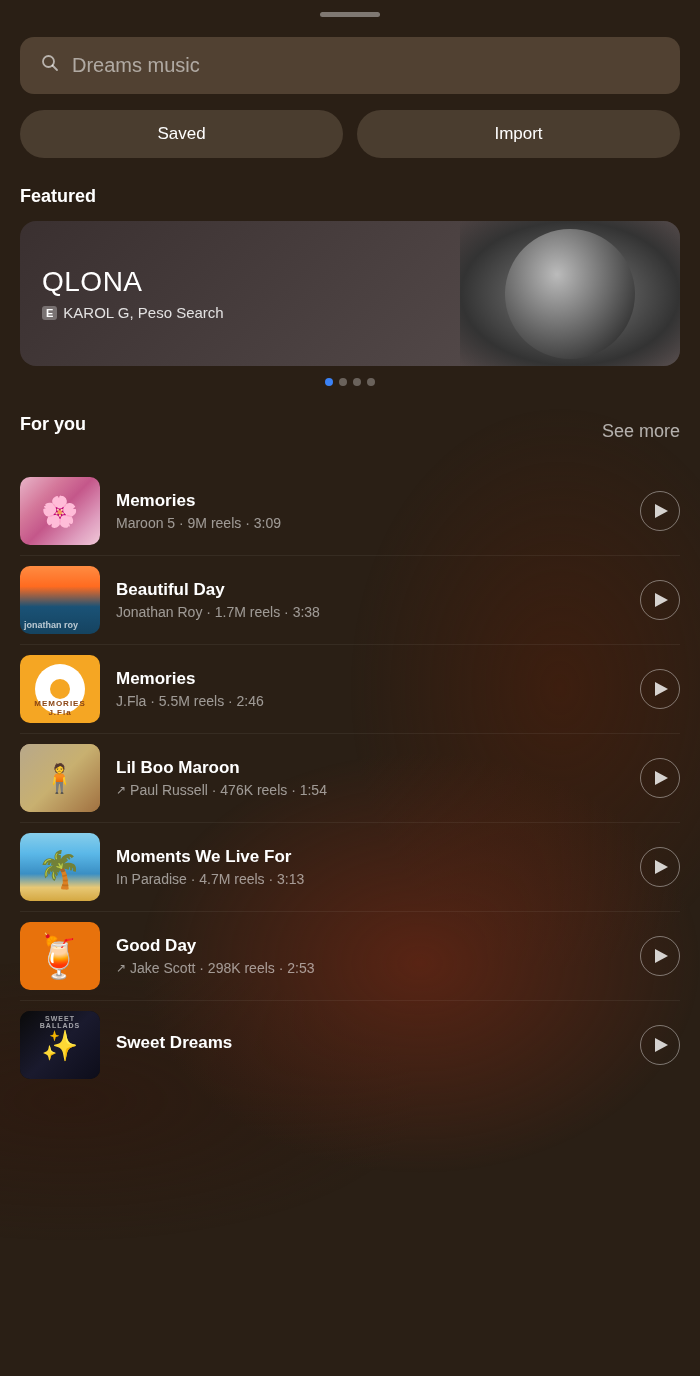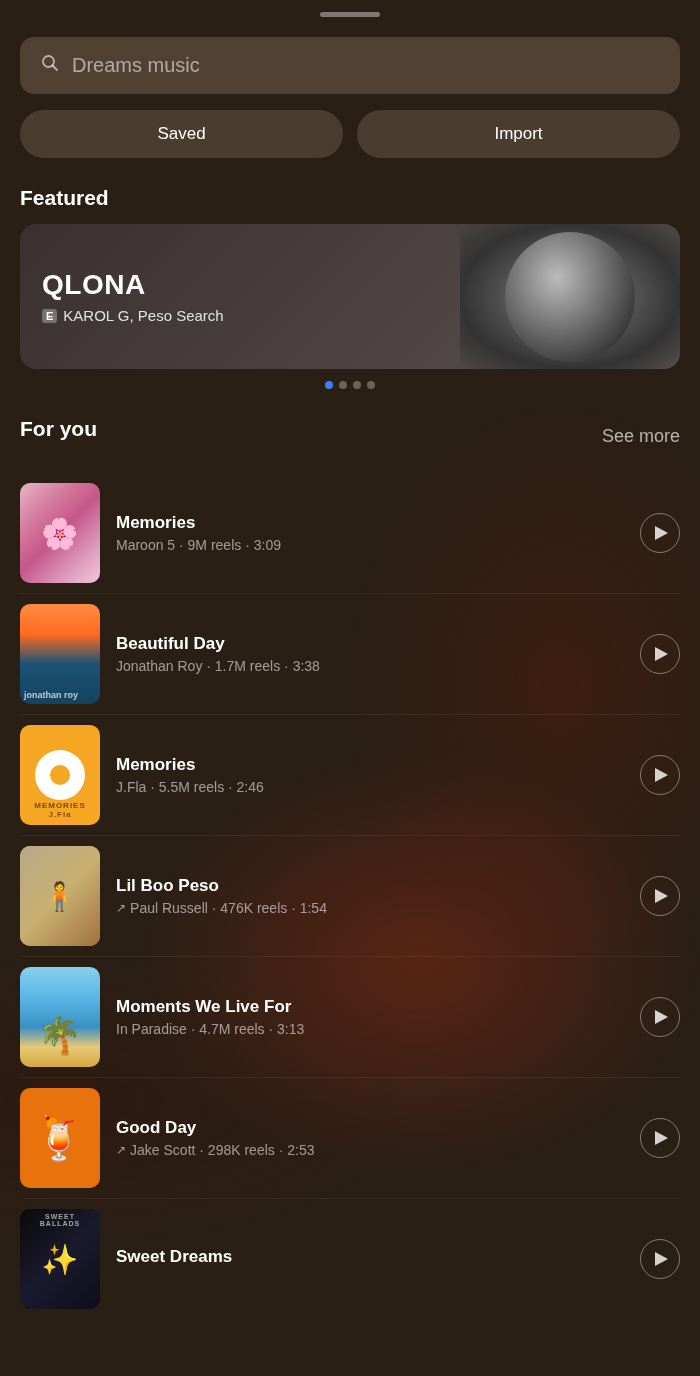--- a/index.html
+++ b/index.html
@@ -80,21 +80,21 @@
       background: rgba(100, 85, 70, 0.55);
       color: #fff;
       font-size: 17px;
       font-weight: 500;
       cursor: pointer;
       text-align: center;
     }
 
     
     .section-heading {
-      font-size: 21px;
+      font-size: 18px;
       font-weight: 700;
       margin-bottom: 14px;
     }
 
     
     .featured-card {
       border-radius: 16px;
       overflow: hidden;
       background: linear-gradient(135deg, #3a3030 0%, #4a4040 50%, #5a5050 100%);
       height: 145px;
@@ -106,21 +106,21 @@
       position: absolute;
       top: 0; left: 0; bottom: 0;
       padding: 22px 22px;
       display: flex;
       flex-direction: column;
       justify-content: center;
     }
 
     .featured-title {
       font-size: 28px;
-      font-weight: 700;
+      font-weight: 400;
       letter-spacing: 0.5px;
     }
 
     .featured-subtitle {
       display: flex;
       align-items: center;
       gap: 6px;
       margin-top: 6px;
       color: rgba(255,255,255,0.85);
       font-size: 15px;
@@ -200,21 +200,21 @@
       padding: 10px 0;
       border-bottom: 1px solid rgba(255,255,255,0.06);
     }
 
     .music-item:last-child {
       border-bottom: none;
     }
 
     .album-art {
       width: 80px;
-      height: 100px;
+      height: 68px;
       border-radius: 10px;
       flex-shrink: 0;
       overflow: hidden;
     }
 
     
     .art-memories-maroon {
       background: linear-gradient(135deg, #e8b4c8 0%, #d4779a 30%, #c4578a 50%, #e0a0c0 80%, #f0c8d8 100%);
       position: relative;
     }
@@ -443,21 +443,21 @@
 
     <div class="music-item">
       <div class="album-art art-lil-boo" style="position:relative; overflow:hidden;">
         <div style="position:absolute;top:0;left:0;right:0;bottom:0;display:flex;flex-direction:column;justify-content:flex-end;padding:4px;">
           <div style="font-size:7px;font-weight:700;color:rgba(255,255,255,0.8);text-transform:uppercase;letter-spacing:0.5px;">PAUL RUSSELL</div>
         </div>
         <div style="position:absolute;top:0;left:0;right:0;bottom:0;background:linear-gradient(135deg,#b8a88a,#c8b070,#a07040);"></div>
         <div style="position:relative;z-index:1;height:100%;display:flex;align-items:center;justify-content:center;font-size:28px;">🧍</div>
       </div>
       <div class="music-info">
-        <div class="music-title">Lil Boo Peso</div>
+        <div class="music-title">Lil Boo Maroon</div>
         <div class="music-meta">
           <span class="trending-icon">↗</span>
           <span>Paul Russell · 476K reels · 1:54</span>
         </div>
       </div>
       <button class="play-btn">
         <div class="play-triangle"></div>
       </button>
     </div>
 

